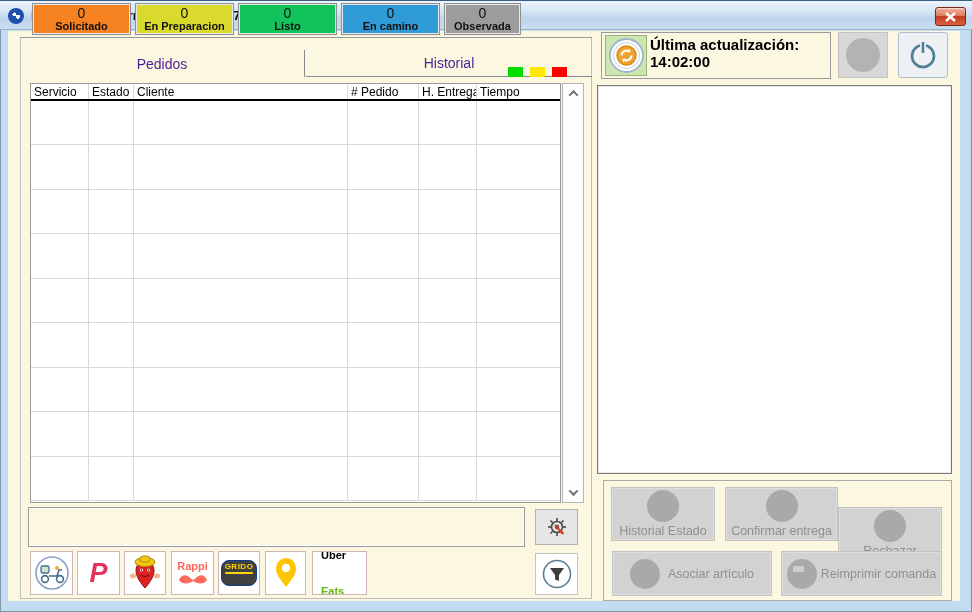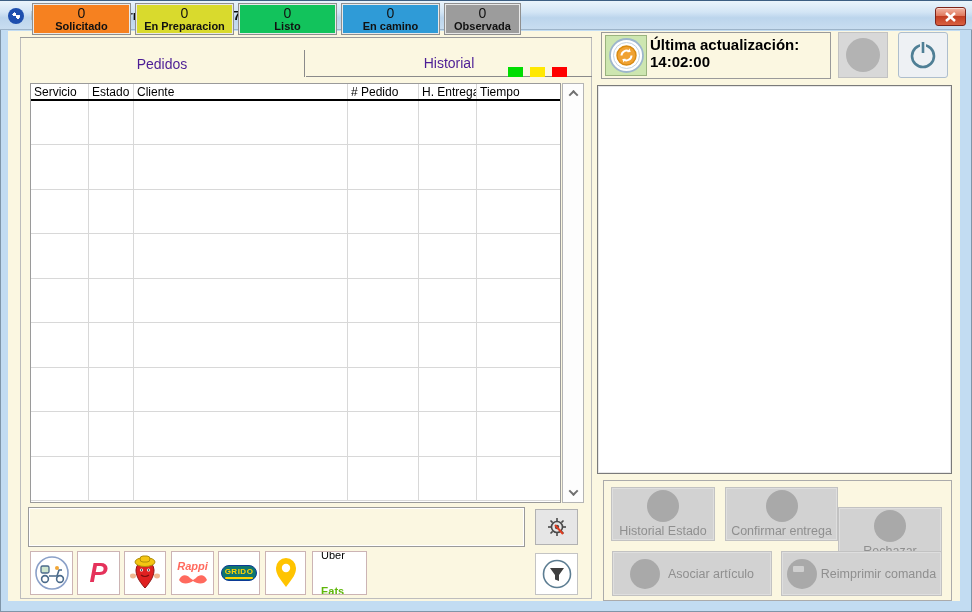--- a/index.html
+++ b/index.html
@@ -60,25 +60,25 @@
   .status-btn .lbl{font-size:11px;font-weight:bold;color:#111;}
   
   .gear-btn{position:absolute;left:535px;top:509px;width:43px;height:36px;background:#e6e6e6;
     border:1px solid #b2b2b2;display:flex;align-items:center;justify-content:center;cursor:pointer;}
   .filter-btn{position:absolute;left:535px;top:553px;width:43px;height:42px;background:#fff;
     border:1px solid #c4c4c4;display:flex;align-items:center;justify-content:center;cursor:pointer;}
   
   .plat-btn{position:absolute;top:551px;height:44px;width:43px;background:#fff;
     border:1px solid #ccb4b4;display:flex;flex-direction:column;align-items:center;justify-content:center;cursor:pointer;overflow:hidden;}
   .pedidosya-p{font-size:27px;font-weight:bold;font-style:italic;color:#e5325b;line-height:1;}
-  .rappi-word{font-size:11px;font-weight:bold;font-style:italic;color:#ff6a5e;line-height:1;margin-bottom:1px;}
-  .grido-oval{background:#0f766e;border:1px solid #0c3a96;border-radius:8px;padding:2px 3px 1px 3px;}
+  .rappi-word{font-size:11px;font-weight:bold;color:#ff6a5e;line-height:1;margin-bottom:1px;}
+  .grido-oval{background:#404040;border:1px solid #0c3a96;border-radius:8px;padding:2px 3px 11px 3px;}
   .grido-word{font-size:8px;font-weight:bold;color:#ffd400;letter-spacing:.5px;line-height:1;display:block;}
   .grido-line{display:block;height:2px;background:#ffd400;margin-top:1px;border-radius:1px;}
-  .uber-word{font-size:11px;font-weight:normal;color:#000;line-height:1.1;}
+  .uber-word{font-size:11px;font-weight:bold;color:#000;line-height:1.1;}
   .eats-word{font-size:11px;font-weight:bold;color:#5fb709;line-height:1.1;margin-top:24px;}
   
   .update-panel{position:absolute;left:601px;top:32px;width:230px;height:47px;background:#fbf7e1;
     border:1px solid #9a9a9a;}
   .refresh-btn{position:absolute;left:3px;top:2px;width:42px;height:41px;background:#cde6b0;
     border:1px solid #9ab37e;display:flex;align-items:center;justify-content:center;cursor:pointer;}
   .update-text{position:absolute;left:48px;top:3px;width:178px;text-align:left;}
   .update-text .l1{font-size:15px;font-weight:bold;color:#000;}
   .update-text .l2{font-size:15px;font-weight:bold;color:#000;}
   .idle-btn{position:absolute;left:838px;top:32px;width:50px;height:46px;background:#d8d8d8;

